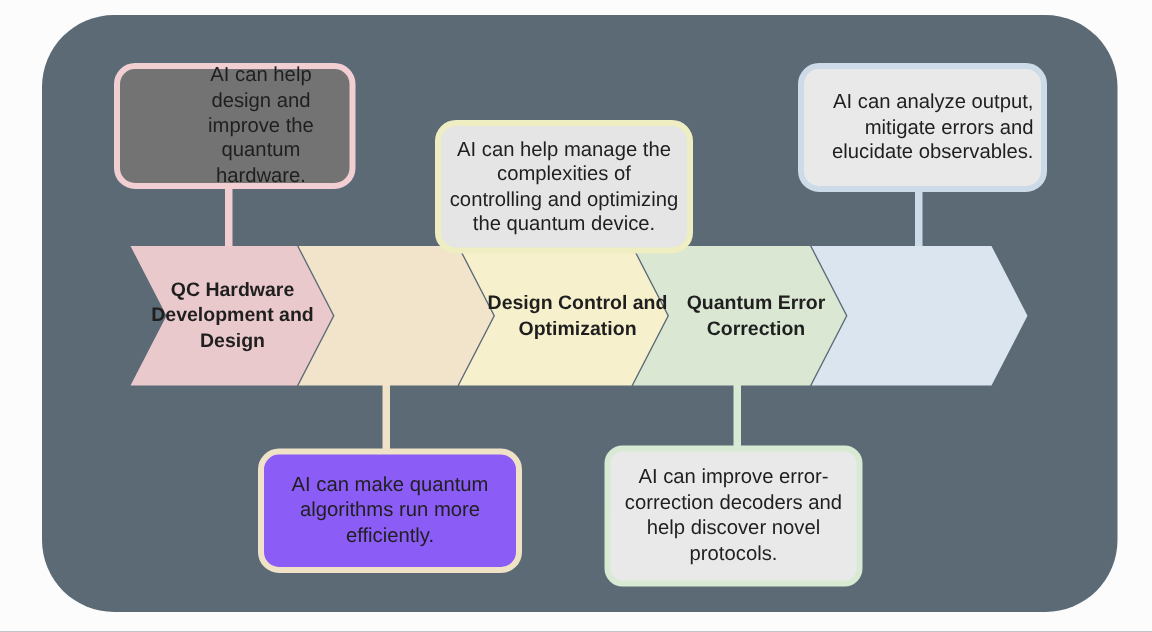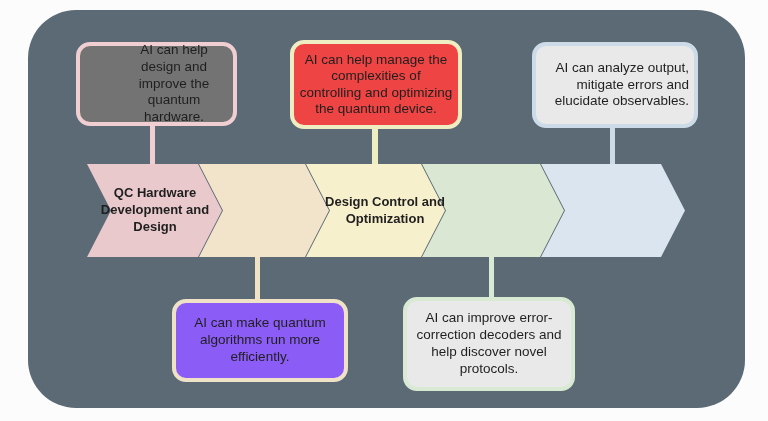--- a/index.html
+++ b/index.html
@@ -90,31 +90,32 @@
   <svg class="chev-svg" viewBox="0 0 768 421" xmlns="http://www.w3.org/2000/svg">
     <polygon points="87,164 198,164 222,210.5 198,257 87,257 111,210.5" fill="#eac9cd"></polygon>
     <polygon points="199,164 305,164 329,210.5 305,257 199,257 223,210.5" fill="#f2e3cb"></polygon>
     <polygon points="306,164 421,164 445,210.5 421,257 306,257 330,210.5" fill="#f7f0cc"></polygon>
     <polygon points="422,164 540,164 564,210.5 540,257 422,257 446,210.5" fill="#d9e7d3"></polygon>
     <polygon points="541,164 661,164 685,210.5 661,257 541,257 565,210.5" fill="#dbe5f0"></polygon>
   </svg>
 
   <div class="chev-label chev-label-1">QC Hardware Development and Design</div>
   <div class="chev-label chev-label-3">Design Control and Optimization</div>
+  <div class="chev-label chev-label-4">Quantum Error Correction</div>
 
   <div class="callout callout-1" style="background: #737373; border-color: rgb(240, 206, 210); padding-left: 40px;">
     <span>AI can help design and improve the quantum hardware.</span>
   </div>
-  <div class="callout callout-2" style="background: #ef4444; border-color: rgb(238, 238, 194);">
+  <div class="callout callout-2" style="background: #e5e5e5; border-color: rgb(238, 238, 194); margin-top: 40px;">
     <span>AI can help manage the complexities of controlling and optimizing the quantum device.</span>
   </div>
   <div class="callout callout-3" style="background: rgb(233, 233, 233); border-color: rgb(205, 219, 233); text-align: right;">
     <span>AI can analyze output, mitigate errors and elucidate observables.</span>
   </div>
 
   <div class="callout callout-4" style="background: #8b5cf6; border-color: rgb(239, 226, 198);">
     <span>AI can make quantum algorithms run more efficiently.</span>
   </div>
-  <div class="callout callout-5" style="background: rgb(233, 233, 233); border-color: rgb(216, 234, 211);">
+  <div class="callout callout-5" style="background: rgb(233, 233, 233); border-color: rgb(216, 234, 211); border-radius: 12px;">
     <span>AI can improve error-correction decoders and help discover novel protocols.</span>
   </div>
 
 </div>
 
 </body></html>

